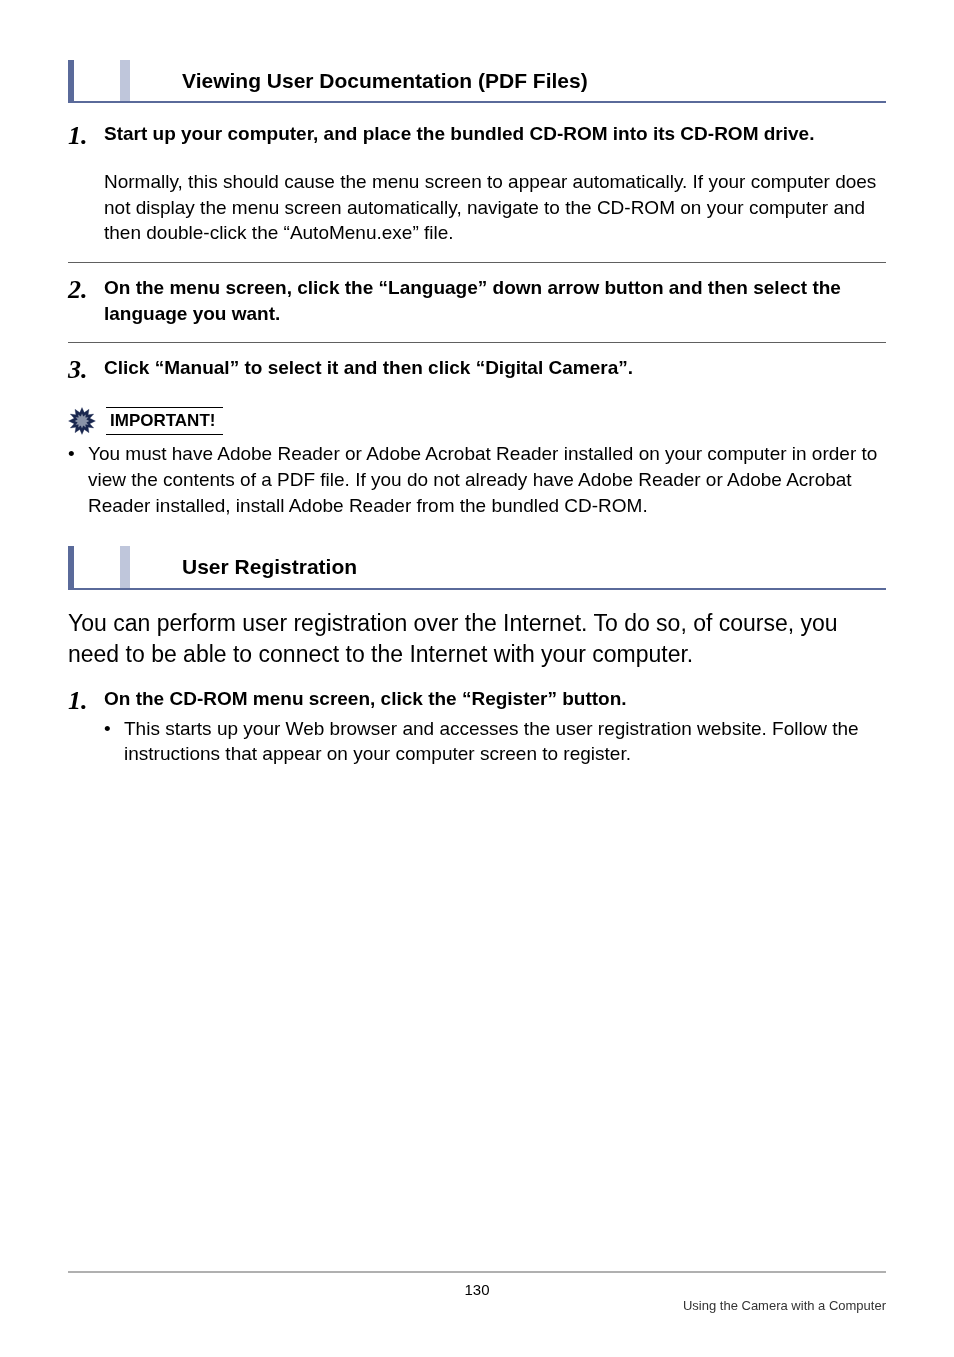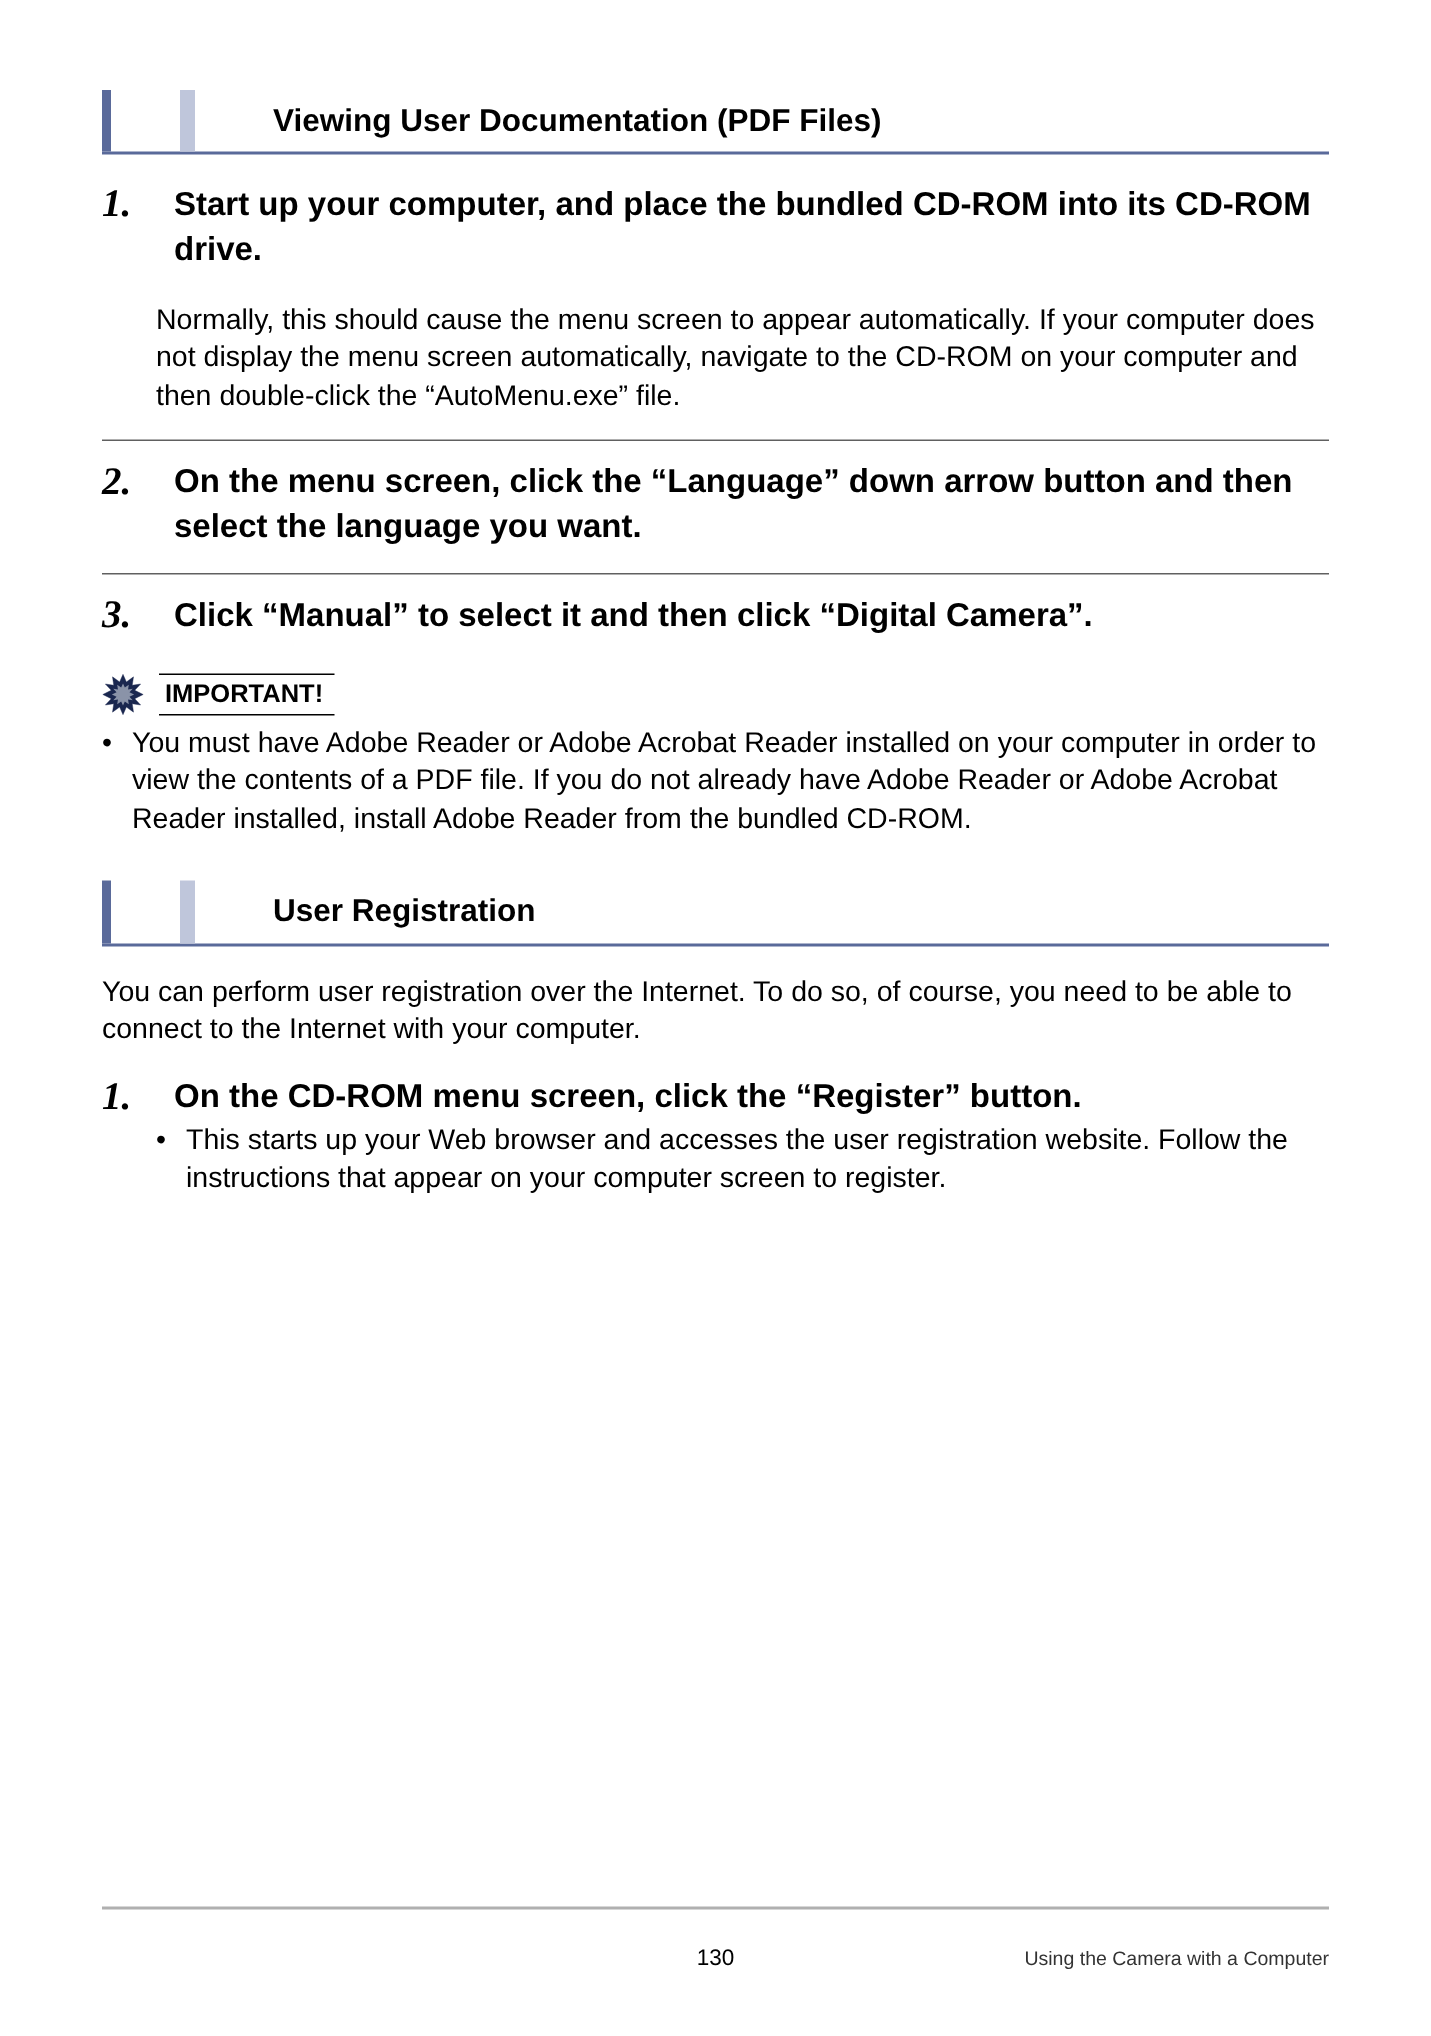--- a/index.html
+++ b/index.html
@@ -14,40 +14,40 @@
   .section-heading .title {
     font-size: 21px; font-weight: bold; padding: 8px 0 8px 6px; line-height: 1.2;
   }
   .step { margin-bottom: 16px; }
   .step-row { display: flex; align-items: flex-start; }
   .step-num {
     font-family: Georgia, "Times New Roman", serif;
     font-style: italic; font-weight: bold; font-size: 26px;
     line-height: 1; width: 36px; flex: 0 0 36px; padding-top: 2px;
   }
-  .step-bold { font-size: 22px; font-weight: bold; line-height: 1.35; margin-left: 12px; }
+  .step-bold { font-size: 19px; font-weight: bold; line-height: 1.35; }
   .step-body { font-size: 19px; line-height: 1.35; padding-left: 36px; margin-top: 20px; }
   .hr { border: none; border-top: 1px solid #606060; margin: 14px 0 12px 0; }
   .important-row { display: flex; margin: 24px 0 6px 0; }
   .important-icon { width: 28px; height: 28px; margin-right: 10px; }
   .important-label {
     font-size: 17px; font-weight: bold; padding: 3px 8px 3px 4px;
     border-top: 1.5px solid #000; border-bottom: 1.5px solid #000;
   }
   .bullet-block { font-size: 19px; line-height: 1.35; display: flex; }
   .bullet-block .dot { width: 20px; flex: 0 0 20px; }
   .sub-bullet { font-size: 19px; line-height: 1.35; display: flex; padding-left: 36px; margin-top: 2px; }
   .sub-bullet .dot { width: 20px; flex: 0 0 20px; }
-  .intro-text { font-size: 19px; line-height: 1.35; margin-bottom: 16px; }
+  .intro-text { font-size: 23px; line-height: 1.35; margin-bottom: 16px; }
   .footer {
     position: absolute; left: 68px; right: 68px; bottom: 44px;
     border-top: 2px solid #b0b0b0;
   }
   .footer-inner { display: flex; justify-content: space-between; align-items: flex-end; font-size: 13px; color: #333; padding-top: 6px; margin-top: 19px; }
-  .footer-page { position: absolute; left: 0; right: 0; text-align: center; top: 24px; font-size: 15px; }
+  .footer-page { position: absolute; left: 0; right: 0; text-align: center; top: 8px; font-size: 15px; }
 </style>
 </head>
 <body>
 
 <div class="page">
 
   <div class="section-heading">
     <div class="bar-outer"></div>
     <div class="bar-inner"></div>
     <div class="title">Viewing User Documentation (PDF Files)</div>

